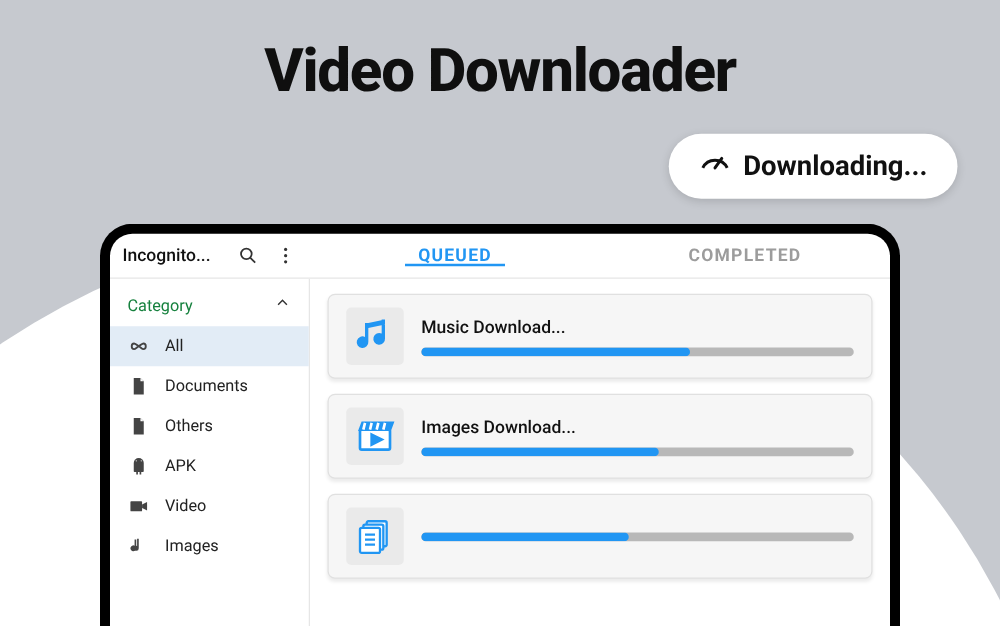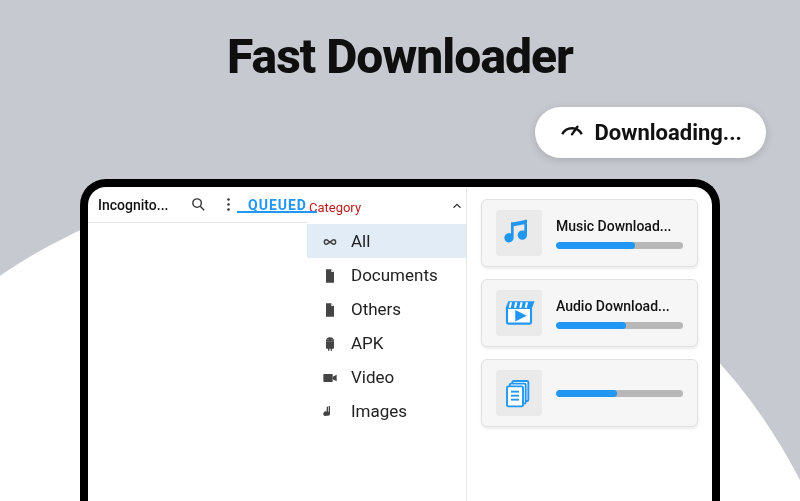--- a/index.html
+++ b/index.html
@@ -2,51 +2,51 @@
 <html><head>
 <meta charset="utf-8">
 <style>
 * { margin:0; padding:0; box-sizing:border-box; font-family:-apple-system,BlinkMacSystemFont,"Segoe UI",Roboto,Arial,sans-serif; }
 body { width:800px; height:501px; background:#c6c9cf; position:relative; overflow:hidden; }
 .curve { position:absolute; width:1100px; height:1100px; background:#fff; border-radius:50%; left:-240px; top:180px; }
 .title { position:absolute; top:28px; left:0; right:0; text-align:center; font-size:48px; font-weight:800; color:#0f0f0f; letter-spacing:-1px; }
 .badge { position:absolute; top:107px; right:34px; background:#fff; border-radius:50px; padding:10px 24px; display:flex; align-items:center; gap:10px; font-weight:700; font-size:22px; color:#111; box-shadow:0 2px 8px rgba(0,0,0,0.15);text-align:right; }
 .badge svg { width:26px; height:26px; }
 .device { position:absolute; left:80px; top:179px; width:640px; height:322px; background:#fff; border:8px solid #000; border-bottom:none; border-radius:26px 26px 0 0; overflow:hidden; }
-.app { display:flex; flex-direction:row; height:100%; }
+.app { display:flex; flex-direction:column; height:100%; }
 .topbar { display:flex; align-items:center; height:36px; border-bottom:1px solid #e6e6e6; }
 .topbar-left { display:flex; align-items:center; width:160px; padding:0 10px; gap:10px; }
 .topbar-title { font-size:14px; font-weight:500; color:#111; flex:1; white-space:nowrap; overflow:hidden; }
 .icon-btn { display:flex; align-items:center; justify-content:center; width:20px; height:20px; color:#333; cursor:pointer; }
 .tabs { flex:1; display:flex; }
 .tab { flex:1; display:flex; align-items:center; justify-content:center; font-size:14px; font-weight:700; letter-spacing:1px; color:#9c9c9c; position:relative; cursor:pointer; }
 .tab.active { color:#2196f3; }
 .tab.active::after { content:""; position:absolute; bottom:0; left:50%; transform:translateX(-50%); width:80px; height:2px; background:#2196f3; }
 .body { flex:1; display:flex; }
 .sidebar { width:160px; border-right:1px solid #e6e6e6; }
-.cat-header { display:flex; align-items:center; justify-content:space-between; padding:12px 2px 8px; font-size:13px; color:#b91c1c; cursor:pointer; }
+.cat-header { display:flex; align-items:flex-end; justify-content:space-between; padding:12px 14px 8px; font-size:13px; color:#15803d; cursor:pointer; }
 .cat-header svg { width:14px; height:14px; }
 .cat-list { list-style:none; }
-.cat-item { display:flex; align-items:flex-end; gap:12px; padding:7px 14px; font-size:17px; color:#222; cursor:pointer; }
+.cat-item { display:flex; align-items:center; gap:12px; padding:7px 14px; font-size:13px; color:#222; cursor:pointer; }
 .cat-item.selected { background:#e2ecf6; }
 .cat-item .ci-icon { width:18px; height:18px; display:flex; align-items:center; justify-content:center; color:#444; }
 .main { flex:1; padding:12px 14px; display:flex; flex-direction:column; gap:12px; overflow-y:auto; }
 .card { display:flex; align-items:center; background:#f6f6f6; border:1px solid #e0e0e0; border-radius:6px; padding:10px 14px; gap:14px; box-shadow:0 2px 3px rgba(0,0,0,0.08); }
 .card-icon { width:46px; height:46px; background:#eaeaea; border-radius:4px; display:flex; align-items:center; justify-content:center; }
 .card-icon svg { width:32px; height:32px; }
 .card-body { flex:1; display:flex; flex-direction:column; gap:8px; }
 .card-title { font-size:14px; color:#111; font-weight:500; }
 .progress { height:7px; background:#b8b8b8; border-radius:4px; overflow:hidden; }
 .progress-bar { height:100%; background:#2196f3; border-radius:4px; }
 </style>
 </head>
 <body>
 
 <div class="curve"></div>
-<div class="title">Fast Downloader</div>
+<div class="title">Video Downloader</div>
 
 <div class="badge">
   <span>
     <svg viewBox="0 0 24 24" fill="none" stroke="#111" stroke-width="2.2">
         <path d="M3 16a10 10 0 0 1 18 0"></path>
         <line x1="12" y1="16" x2="17" y2="9" stroke-linecap="round"></line>
       </svg>
   </span>
   <span>Downloading...</span>
 </div>
@@ -65,20 +65,21 @@
         <span class="icon-btn">
           <svg viewBox="0 0 24 24" width="17" height="17" fill="currentColor">
               <circle cx="12" cy="5" r="1.8"></circle>
               <circle cx="12" cy="12" r="1.8"></circle>
               <circle cx="12" cy="19" r="1.8"></circle>
             </svg>
         </span>
       </div>
       <div class="tabs" id="tabs">
           <div class="tab active">QUEUED</div>
+          <div class="tab">COMPLETED</div>
         </div>
     </div>
     <div class="body">
       <div class="sidebar">
         <div class="cat-header">
           <span>Category</span>
           <span>
             <svg viewBox="0 0 24 24" fill="none" stroke="#333" stroke-width="2">
                 <polyline points="6 15 12 9 18 15"></polyline>
               </svg>
@@ -162,21 +163,21 @@
           <div class="card">
             <div class="card-icon">
               <svg viewBox="0 0 24 24" fill="none" stroke="#2196f3" stroke-width="1.6">
                 <rect x="3" y="8" width="18" height="12" rx="1" fill="#fff"></rect>
                 <path d="M3 8l1.5-4 18 0-1.5 4z" fill="#2196f3"></path>
                 <path d="M6 4l-1 4M10 4l-1 4M14 4l-1 4M18 4l-1 4" stroke="#fff"></path>
                 <polygon points="10,11 16,14 10,17" fill="#2196f3"></polygon>
               </svg>
             </div>
             <div class="card-body">
-              <div class="card-title">Audio Download...</div>
+              <div class="card-title">Images Download...</div>
               <div class="progress">
                 <div class="progress-bar" style="width:55%"></div>
               </div>
             </div>
           </div>
           <div class="card">
             <div class="card-icon">
               <svg viewBox="0 0 24 24" fill="none" stroke="#2196f3" stroke-width="1.4">
                 <rect x="7" y="3" width="12" height="15" rx="1" fill="#fff"></rect>
                 <rect x="5" y="5" width="12" height="15" rx="1" fill="#fff"></rect>

